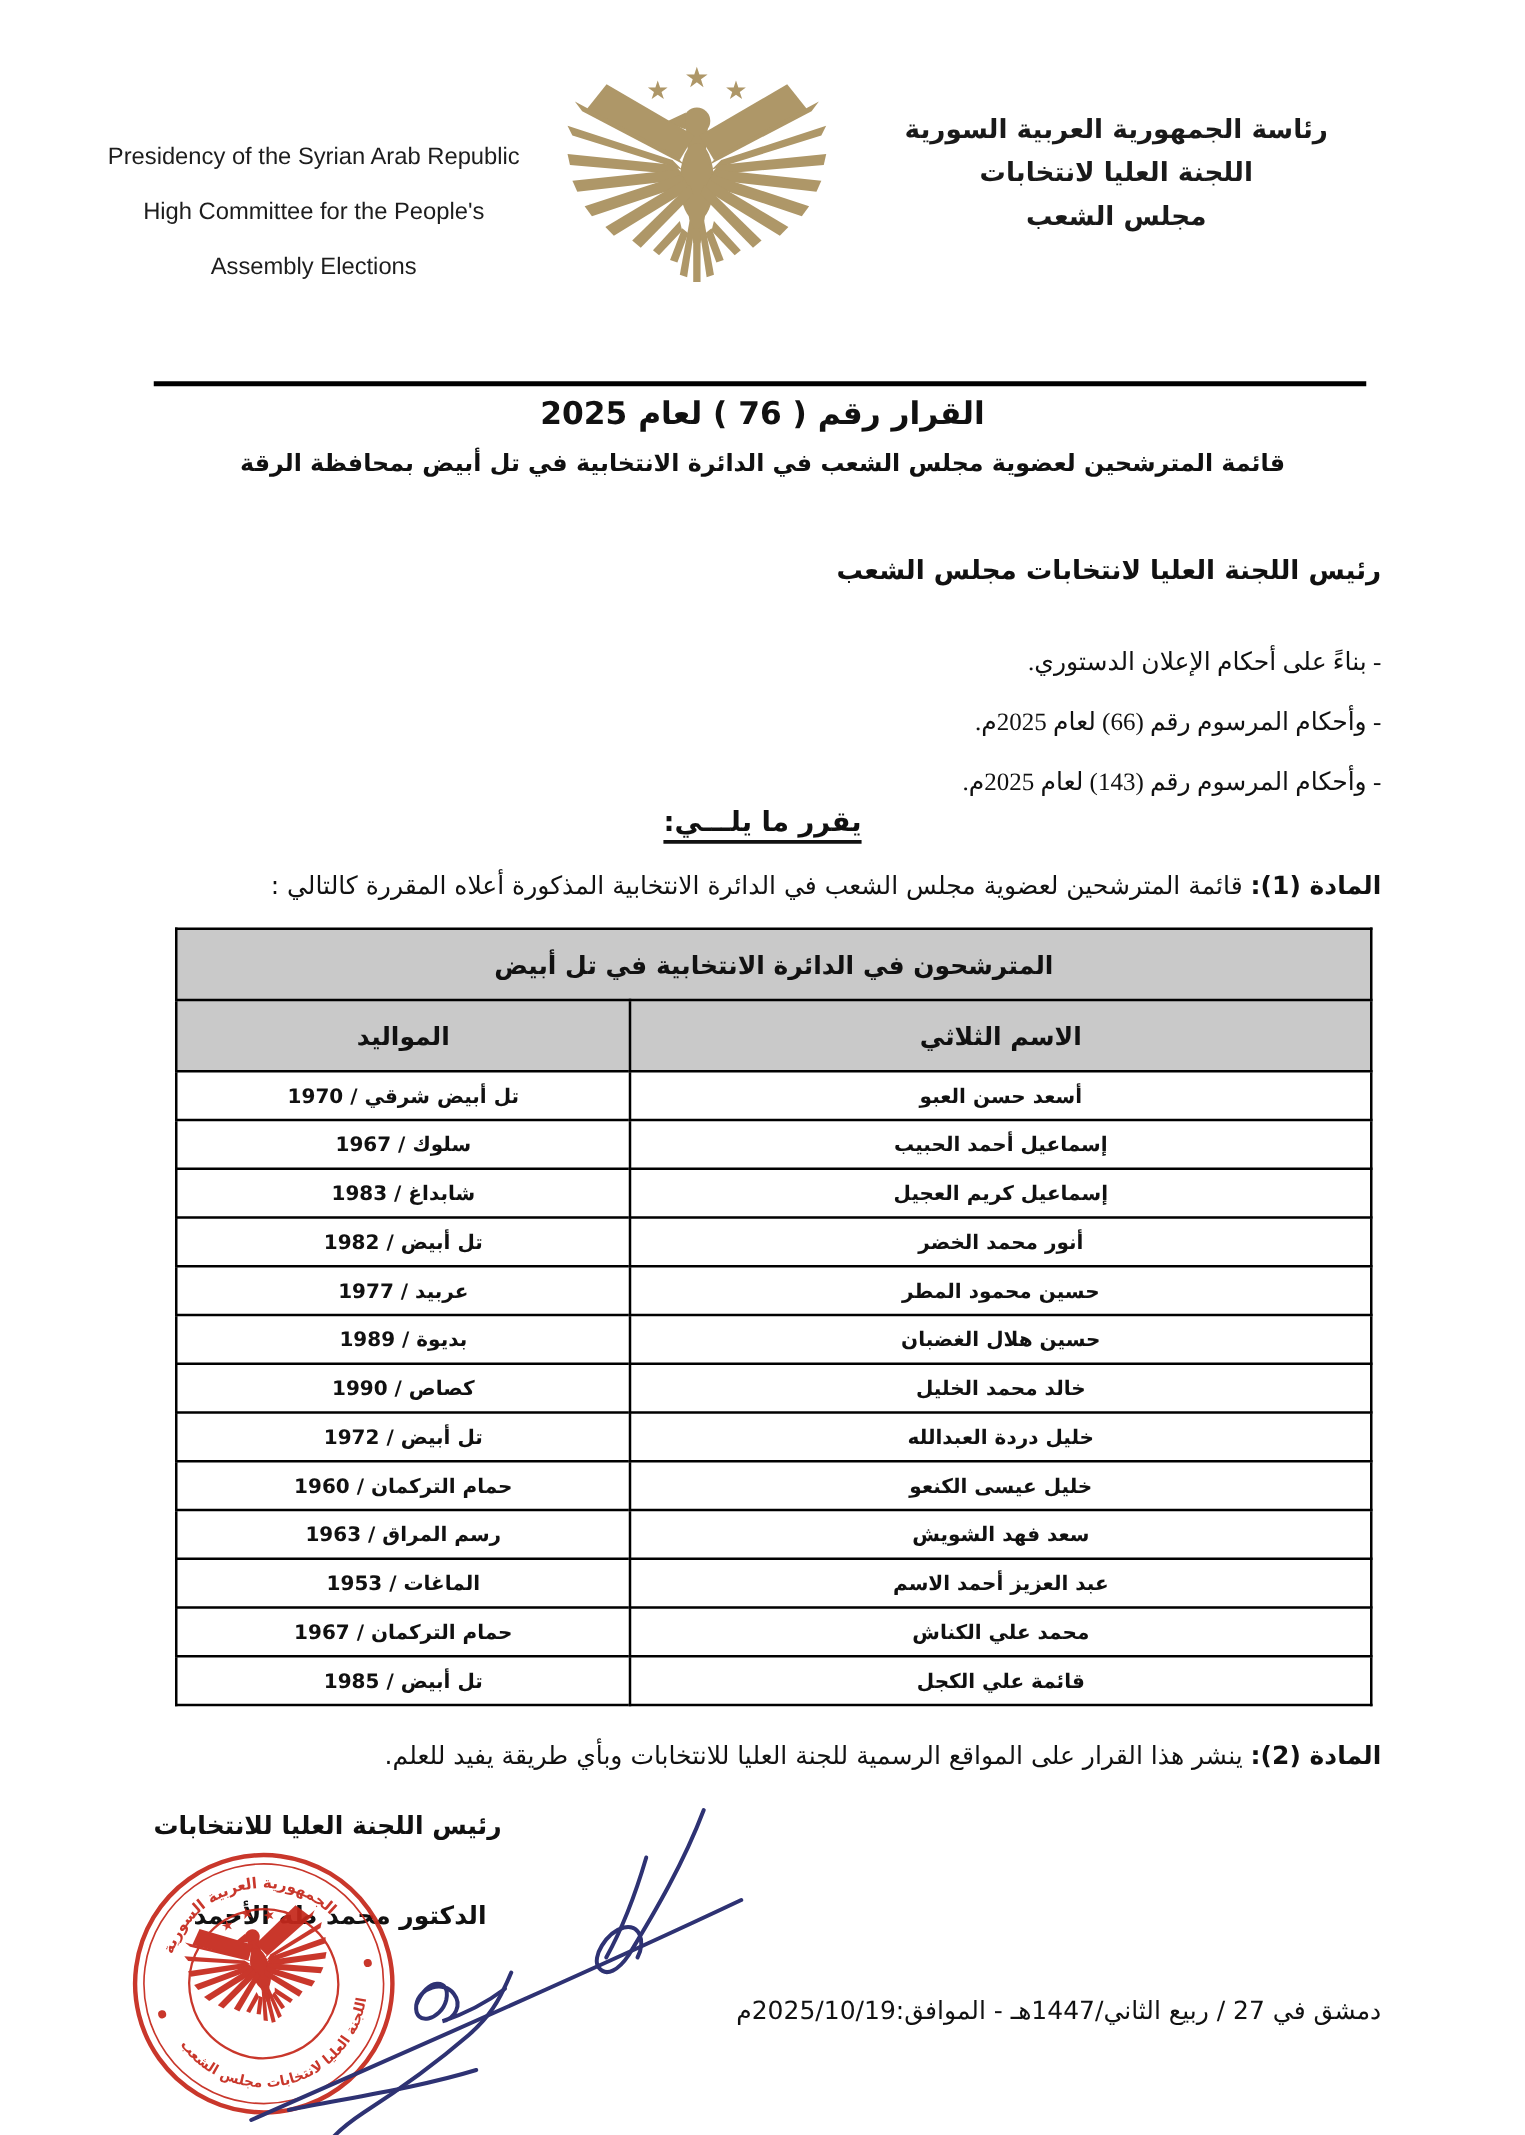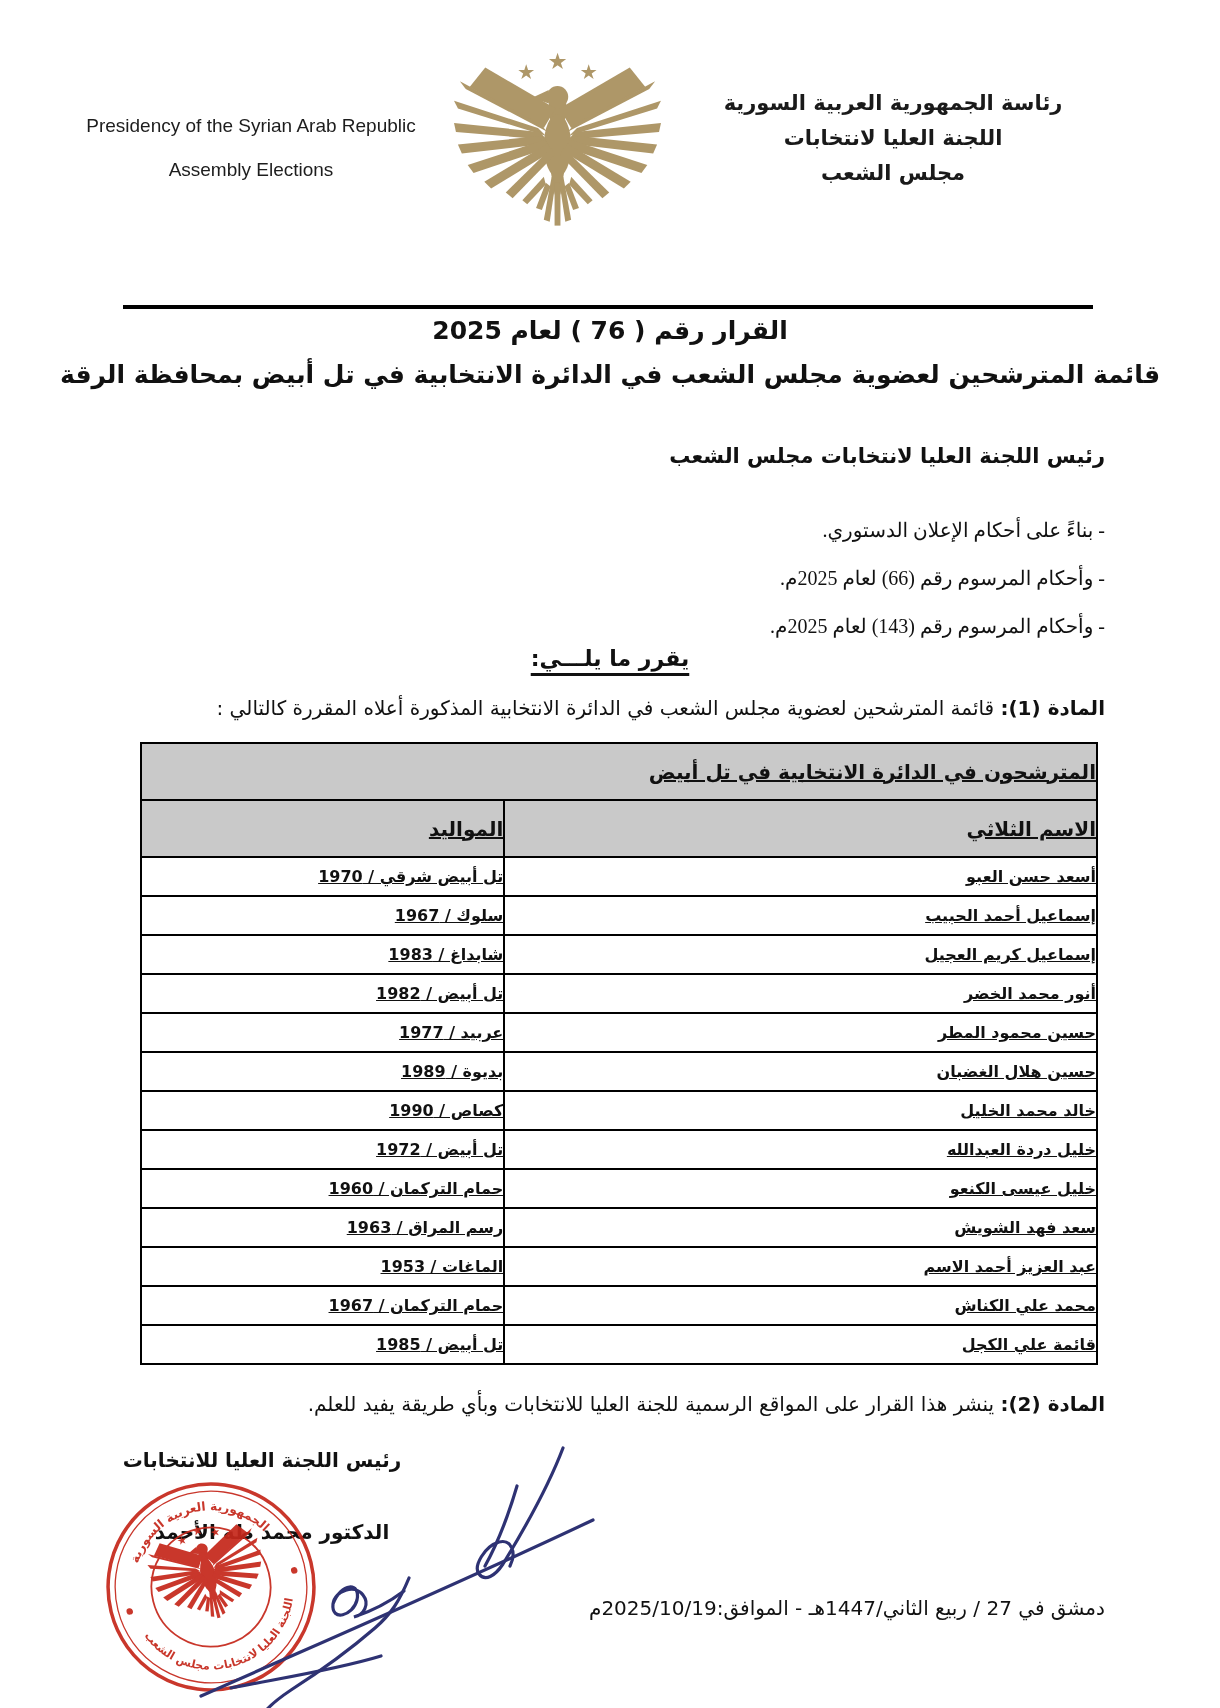--- a/index.html
+++ b/index.html
@@ -14,32 +14,32 @@
     font-family:"Liberation Sans",sans-serif;font-size:19px;color:#1d1d1d;line-height:44px;
   }
   .ar-head{
     left:718px;top:86px;width:350px;text-align:center;direction:rtl;
     font-size:21px;font-weight:700;line-height:35px;color:#1a1a1a;
   }
   .emblem{left:445px;top:46px;width:225px;height:205px;}
   .divider{left:123px;top:305px;width:970px;height:4px;background:#000;}
   
   .doc-title{left:0;top:316px;width:1220px;text-align:center;direction:rtl;font-size:25px;font-weight:700;}
-  .doc-subtitle{left:0;top:360px;width:1220px;text-align:center;direction:rtl;font-size:25px;font-weight:700;}
+  .doc-subtitle{left:0;top:360px;width:1220px;text-align:center;direction:rtl;font-size:19px;font-weight:700;}
   .issuer{right:115px;top:444px;direction:rtl;font-size:21px;font-weight:700;}
   .preamble{right:115px;top:506px;direction:rtl;text-align:right;font-size:20px;line-height:48px;font-family:Liberation Serif, serif;}
   .decree-heading{left:0;top:646px;width:1220px;text-align:center;direction:rtl;font-size:22px;font-weight:700;
     text-decoration:underline;text-underline-offset:7px;text-decoration-thickness:2.5px;}
   .article{right:115px;direction:rtl;text-align:right;font-size:20px;}
   .article b{font-weight:700;}
   .article1{top:696px;}
   .article2{top:1392px;}
   
   .candidates{left:140px;top:742px;width:958px;border-collapse:collapse;direction:rtl;table-layout:fixed;}
-  .candidates td{border:2px solid #000;text-align:right;vertical-align:middle;padding:0;text-decoration:underline;}
+  .candidates td{border:2px solid #000;text-align:center;vertical-align:middle;padding:0;}
   .t-title td{background:var(--table-header-bg);height:55px;font-size:20px;font-weight:700;}
   .t-colhead td{background:var(--table-header-bg);height:55px;font-size:20px;font-weight:700;margin-top:22px;}
   .t-row td{height:37px;font-size:16px;font-weight:700;background:#fff;}
   .col-name{width:62%;}
   .col-birth{width:38%;}
   
   .sig-role{left:112px;top:1448px;width:300px;text-align:center;direction:rtl;font-size:20px;font-weight:700;}
   .sig-name{left:122px;top:1520px;width:300px;text-align:center;direction:rtl;font-size:20px;font-weight:700;}
   .stamp-wrap{left:100px;top:1476px;width:222px;height:222px;transform:rotate(-14deg);opacity:.93;}
   .stamp-wrap svg{width:100%;height:100%;}
@@ -82,20 +82,21 @@
       <polygon points="96,134 74,158 79,162 98,142"></polygon>
       <polygon points="98,140 88,166 94,168 103,144"></polygon>
       <polygon points="124,134 146,158 141,162 122,142"></polygon>
       <polygon points="122,140 132,166 126,168 117,144"></polygon>
     </g>
   </defs>
 </svg>
 
 <div class="abs en-block">
   <div>Presidency of the Syrian Arab Republic</div>
+  <div>High Committee for the People's</div>
   <div>Assembly Elections</div>
 </div>
 
 <svg class="abs emblem" viewBox="0 0 220 210">
   <use href="#eagle" fill="var(--eagle-gold)"></use>
 </svg>
 
 <div class="abs ar-head">
   <div>رئاسة الجمهورية العربية السورية</div>
   <div>اللجنة العليا لانتخابات</div>

